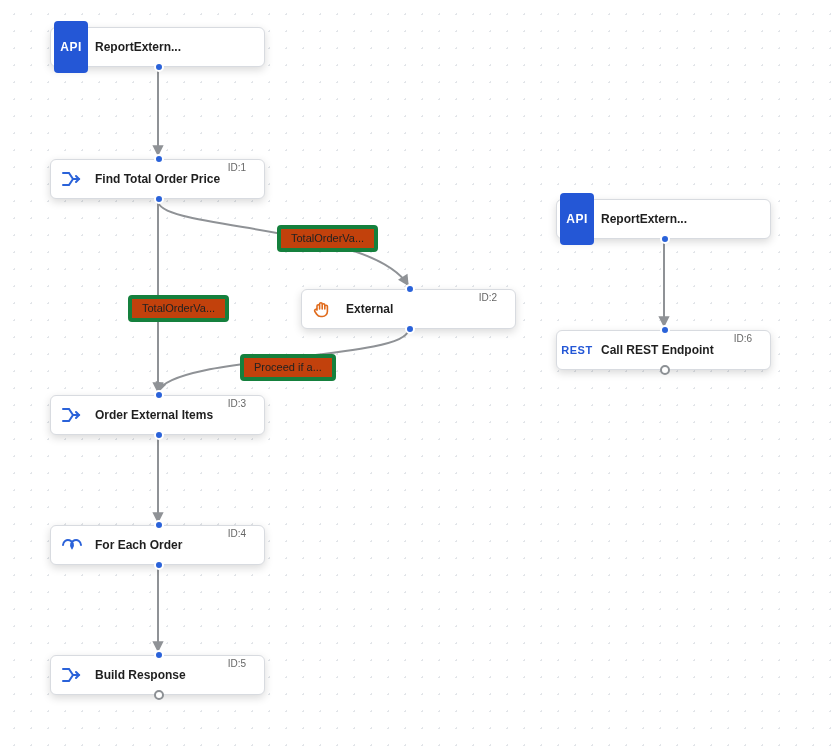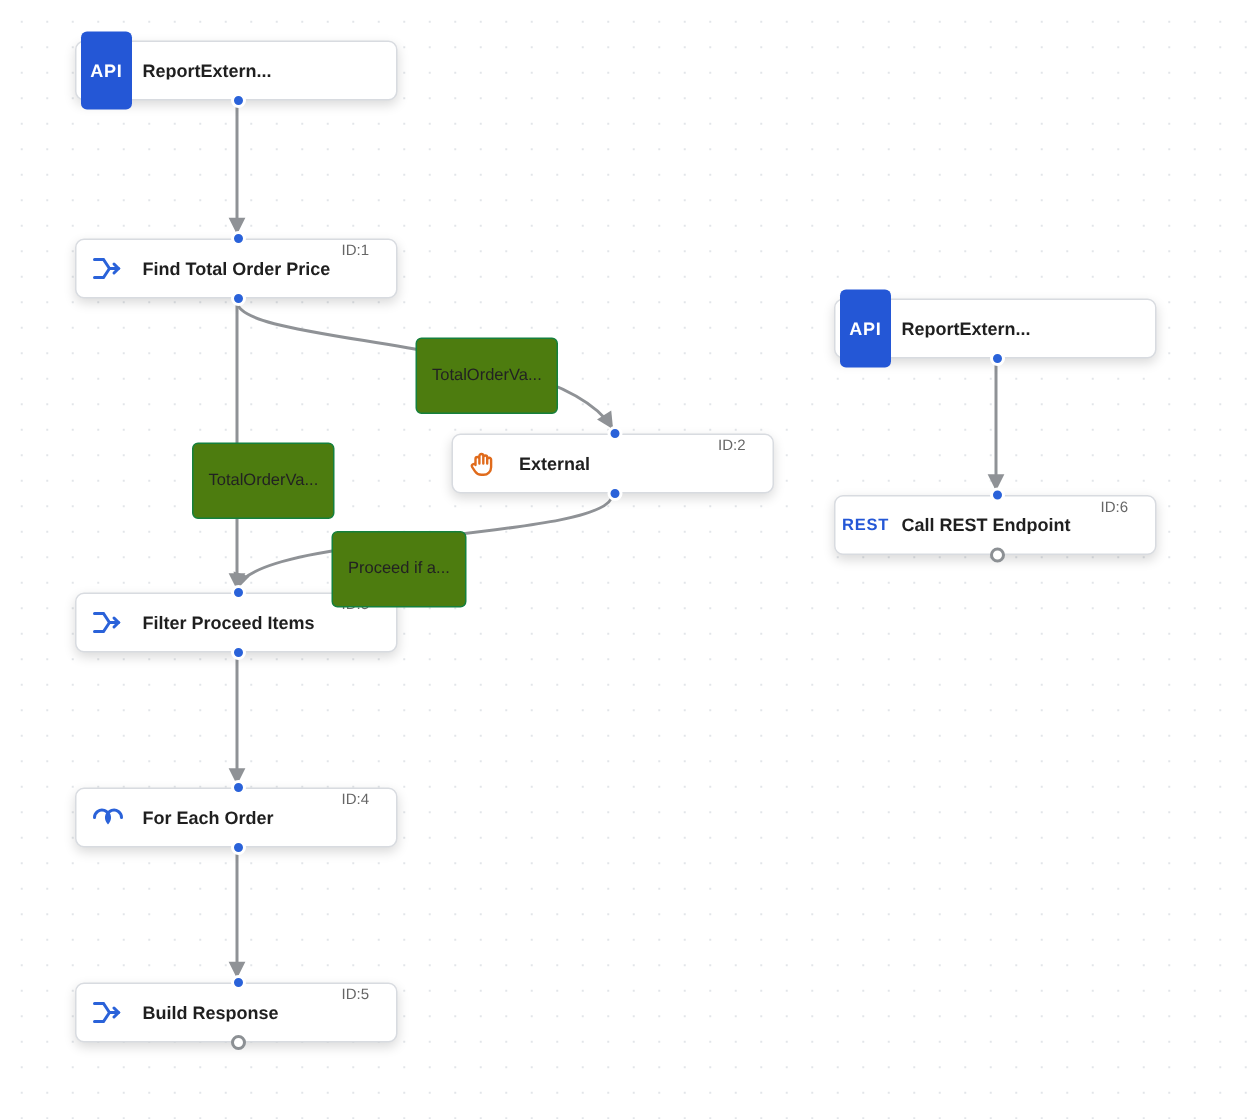--- a/index.html
+++ b/index.html
@@ -9,21 +9,21 @@
   .node{position:absolute;width:215px;height:40px;background:#fff;border:1px solid #d8dbe0;border-radius:6px;box-shadow:0 3px 8px rgba(0,0,0,0.15);display:flex;align-items:center;box-sizing:border-box}
   .node .icon{width:34px;height:52px;margin:3px;border-radius:4px;display:flex;align-items:center;justify-content:center;flex:0 0 34px}
   .node .icon.api{background:#2457d6;color:#fff;font:700 12px/1 Arial;letter-spacing:0.5px}
   .node .icon.rest{color:#2457d6;font:800 11px/1 Arial;letter-spacing:0.5px}
   .node .label{font:600 12px/1 Arial;flex:1 1 auto;padding-left:4px;white-space:nowrap;overflow:hidden;text-overflow:ellipsis}
   .node .idtag{position:absolute;top:3px;right:18px;font:400 10px/1 Arial;color:#666}
   .port{position:absolute;width:10px;height:10px;border-radius:50%;box-sizing:border-box}
   .port.solid{background:#2a62d9;border:2px solid #fff}
   .port.open{background:#fff;border:2px solid #8c9094}
   
-  .elabel{position:absolute;background:#4d7c0f;border:1px solid #15803d;border-radius:4px;font:400 11px/1 Arial;color:#222;padding:19px 10px;white-space:nowrap;box-sizing:border-box}
+  .elabel{position:absolute;background:#c2410c;border:4px solid #15803d;border-radius:4px;font:400 11px/1 Arial;color:#222;padding:4px 10px;white-space:nowrap;box-sizing:border-box}
   
   svg.edges{position:absolute;inset:0;pointer-events:none}
 </style>
 </head>
 <body>
 
 <div class="dotgrid"></div>
 
 <svg class="edges" viewBox="0 0 833 746">
   <defs>
@@ -90,21 +90,21 @@
   <div class="node" style="left:50px;top:395px">
     <div class="icon">
       <svg width="20" height="20" viewBox="0 0 20 20">
           <g stroke="#2a62d9" stroke-width="2" fill="none" stroke-linecap="round">
             <path d="M2,4 H8 L12,10 H18"></path>
             <path d="M2,16 H8 L12,10"></path>
             <path d="M15,7 L18,10 L15,13"></path>
           </g>
         </svg>
     </div>
-    <div class="label">Filter Proceed Items</div>
+    <div class="label">Order External Items</div>
     <div class="idtag">ID:3</div>
     <div class="port solid" style="left:103px;top:-6px"></div>
     <div class="port solid" style="left:103px;bottom:-6px"></div>
   </div>
 
   <div class="node" style="left:50px;top:525px">
     <div class="icon">
       <svg width="22" height="22" viewBox="0 0 22 22">
           <path d="M3,11 a5,5 0 1 1 9,3 a5,5 0 1 1 9,-3" fill="none" stroke="#2a62d9" stroke-width="2" stroke-linecap="round"></path>
         </svg>
@@ -144,15 +144,15 @@
         <span>REST</span>
       </div>
     <div class="label">Call REST Endpoint</div>
     <div class="idtag">ID:6</div>
     <div class="port solid" style="left:103px;top:-6px"></div>
     <div class="port open" style="left:103px;bottom:-6px"></div>
   </div>
 
   <div class="elabel" style="left:277px;top:225px">TotalOrderVa...</div>
   <div class="elabel" style="left:128px;top:295px">TotalOrderVa...</div>
-  <div class="elabel" style="left:221px;top:354px">Proceed if a...</div>
+  <div class="elabel" style="left:240px;top:354px">Proceed if a...</div>
 
 </div>
 
 </body></html>

